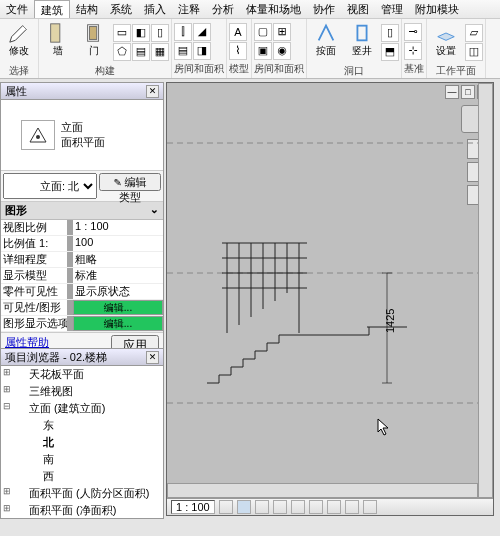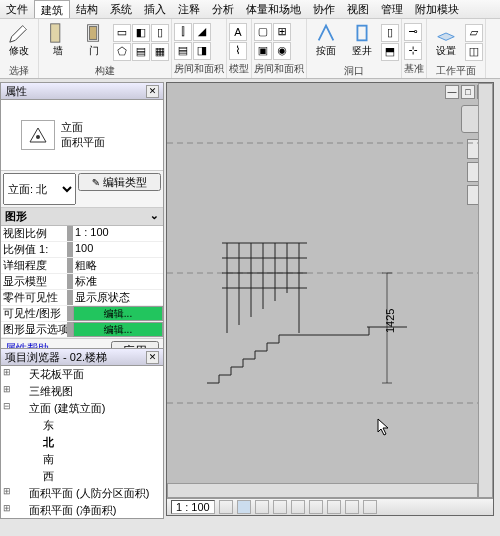--- a/index.html
+++ b/index.html
@@ -15,21 +15,21 @@
 .bigbtn svg { width:22px; height:22px; }
 .bigbtn .t { font-size:10px; }
 .smgrid { display:grid; grid-template-columns:repeat(3,18px); grid-auto-rows:18px; gap:1px;}
 .smgrid .sm { width:18px; height:18px; background:#fff; border:1px solid #ccc; cursor:pointer; display:flex; align-items:center; justify-content:center;}
 .panel { position:absolute; left:0; width:164px; background:#f5f5f5; border:1px solid #999; }
 .panel .hd { height:17px; background:linear-gradient(#eef,#ccd); padding:1px 4px; display:flex; justify-content:space-between; align-items:center; border-bottom:1px solid #999;}
 .panel .hd .x { width:13px; height:13px; border:1px solid #999; background:#eee; text-align:center; line-height:10px; cursor:pointer; font-size:9px;}
 .prop-type { display:flex; align-items:center; padding:20px; gap:6px; background:#fff; border-bottom:1px solid #ccc;}
 .prop-type .thumb { width:34px; height:30px; border:1px solid #aaa; background:#fff; display:flex; align-items:center; justify-content:center;}
 .sel-row { display:flex; padding:2px; gap:2px; background:#f5f5f5; border-bottom:1px solid #ccc;}
-.sel-row select { flex:1; height:32px; font-size:11px;}
+.sel-row select { flex:1; height:26px; font-size:11px;padding-left:32px;}
 .sel-row button { height:18px; font-size:10px; padding:0 12px;}
 .pgrid { background:#fff; max-height:130px; overflow:auto;}
 .pgrid .grphd { background:#ddd; padding:1px 4px; font-weight:bold; display:flex; justify-content:space-between; border-bottom:1px solid #bbb;}
 .pgrid .row { display:flex; border-bottom:1px solid #eee; height:16px;}
 .pgrid .row .k { width:72px; padding:0 2px; border-right:6px solid #a3a3a3; overflow:hidden; white-space:nowrap;}
 .pgrid .row .v { flex:1; padding:0 2px; overflow:hidden; white-space:nowrap;}
 .pgrid .row .v.btn { text-align:center; background:#22c55e; border:1px solid #999; cursor:pointer; font-size:10px;}
 .help-row { display:flex; justify-content:space-between; padding:2px 4px; border-top:1px solid #ccc; background:#f5f5f5;}
 .help-row a { color:#00c; text-decoration:underline; cursor:pointer;}
 .help-row button { font-size:12px; padding:0 10px;}

